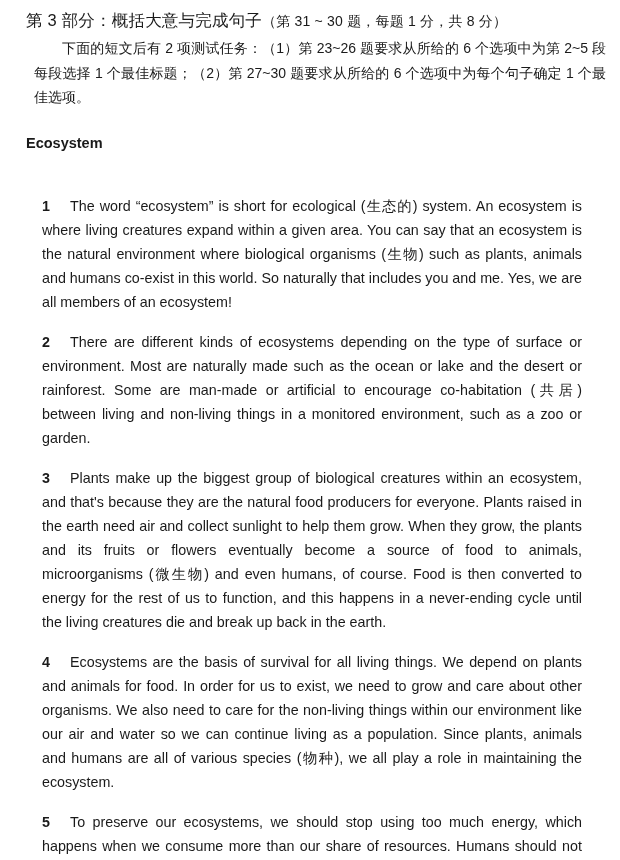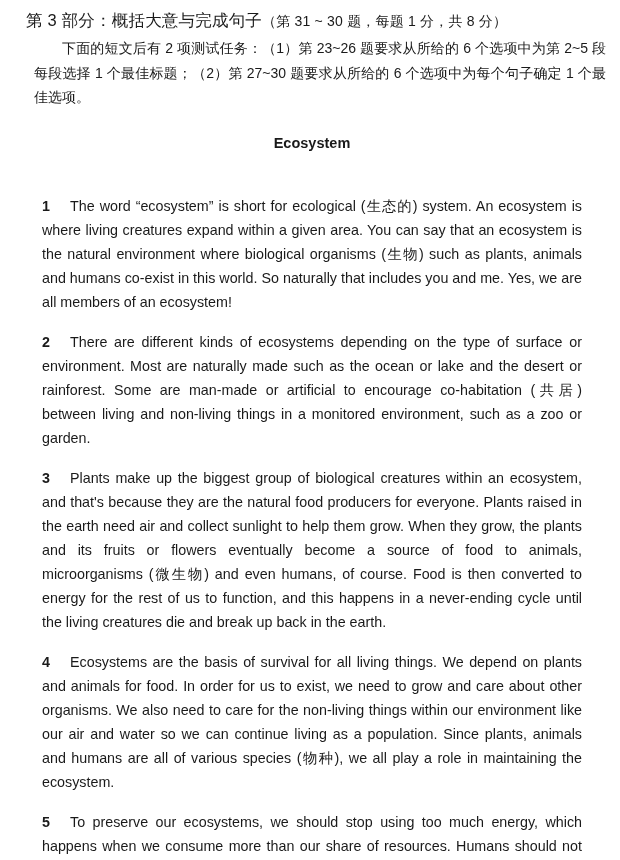--- a/index.html
+++ b/index.html
@@ -4,21 +4,21 @@
 <style>
   html, body { margin: 0; padding: 0; background: #ffffff; }
   body { width: 620px; height: 860px; overflow: hidden; position: relative;
          font-family: "Liberation Sans", "DejaVu Sans", sans-serif; color: #1a1a1a; }
   .page { position: absolute; left: 26px; top: 0; width: 572px; }
   .section-heading { position: absolute; left: 0; top: 9px; font-size: 16.5px; line-height: 22px;
                      white-space: nowrap; letter-spacing: 0.2px; }
   .section-heading .meta { font-size: 14px; }
   .intro { position: absolute; left: 0; top: 36px; width: 572px; font-size: 14px; line-height: 24.5px;
            text-align: justify; text-indent: 2em; margin-left: 8px; }
-  .title { position: absolute; left: 0; top: 133px; width: 572px; text-align: center;
+  .title { position: absolute; left: 0; top: 133px; width: 572px; text-align: left;
            font-size: 14.5px; font-weight: bold; line-height: 20px; }
   .paras { position: absolute; left: 0; top: 178px; width: 572px; }
   .para { font-size: 14.3px; line-height: 24px; text-align: justify; margin: 16px; }
   .para .num { font-weight: bold; display: inline-block; width: 28px; }
 </style>
 </head>
 <body>
 
 <div class="page">
   <div class="section-heading">

